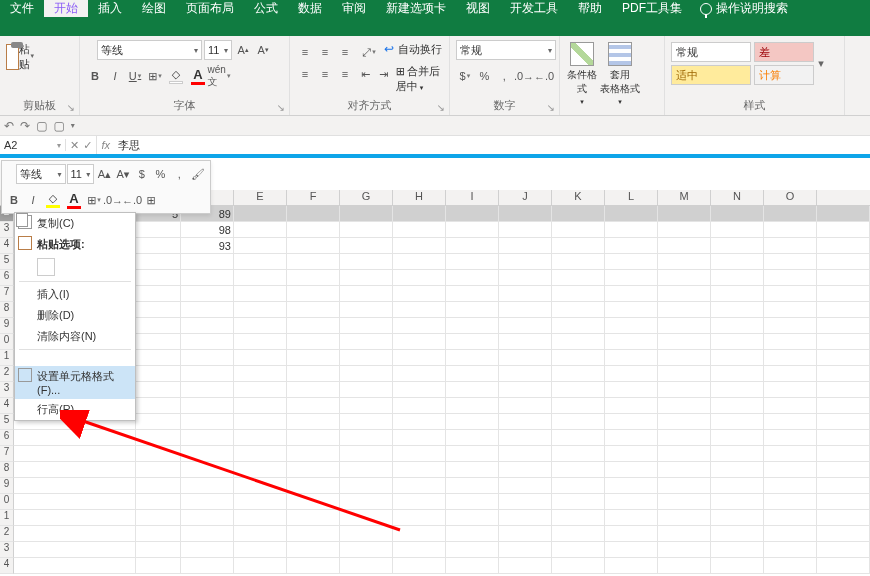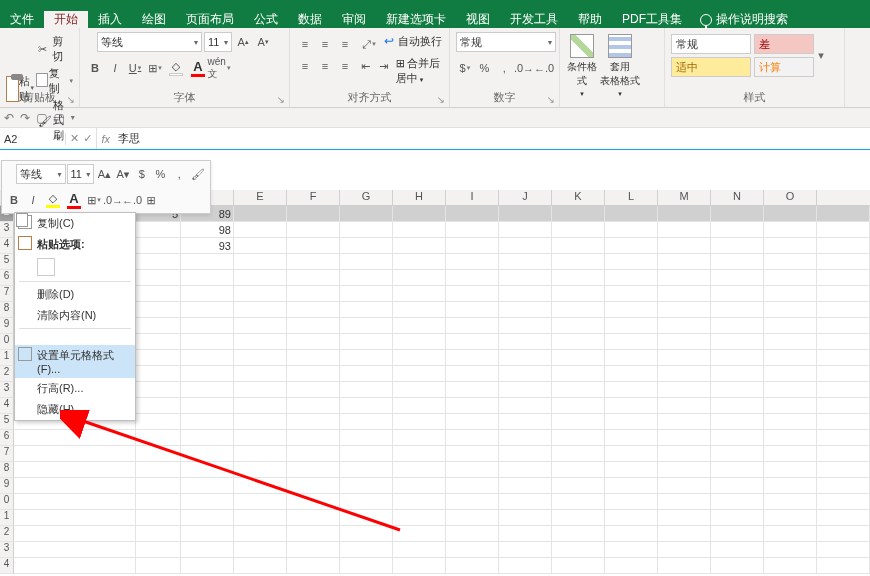--- a/index.html
+++ b/index.html
@@ -1,21 +1,21 @@
 <!DOCTYPE html>
 <html><head>
 <meta charset="utf-8">
 <style>
 * { margin: 0; padding: 0; box-sizing: border-box; font-family: "Microsoft YaHei", SimSun, sans-serif; }
 body { width: 870px; height: 576px; background: #fff; overflow: hidden; font-size: 11px; color: #333; position: relative; }
 
 
-.tabbar { height: 28px; background: #107c41; display: flex; align-items: flex-end; color: #fff; font-size: 12px; }
+.tabbar { height: 36px; background: #107c41; display: flex; align-items: flex-start; color: #fff; font-size: 12px; }
 .tabbar .tab { padding: 0 10px; display: flex; align-items: center; cursor: pointer; }
-.tabbar .tab.active { background: #f3f2f1; color: #7f1d1d; }
+.tabbar .tab.active { background: #f3f2f1; color: #8b5cf6; }
 .tabbar .hint { display: flex; align-items: center; gap: 4px; padding: 0 8px; }
 .tabbar .bulb { width: 12px; height: 12px; border: 1px solid #fff; border-radius: 50%; position: relative; }
 .tabbar .bulb::after { content: ""; position: absolute; width: 2px; height: 4px; background: #fff; left: 4px; top: 10px; }
 
 
 .ribbon { height: 80px; background: #f3f2f1; display: flex; border-bottom: 1px solid #d0d0d0; }
 .group { border-right: 1px solid #e0e0e0; display: flex; flex-direction: column; justify-content: flex-start; padding: 4px 6px 0; position: relative; }
 .group-label { position: absolute; bottom: 2px; left: 0; right: 0; text-align: center; font-size: 11px; color: #666; }
 .group-label .arrow { position: absolute; right: 4px; bottom: 0; color: #999; font-size: 10px; }
 .clipboard { width: 80px; }
@@ -74,21 +74,21 @@
 .preset.bad { background: #f4c7c3; color: #9c0006; }
 .preset.mid { background: #ffeb9c; color: #9c6500; }
 .preset.calc { background: #f2f2f2; color: #fa7d00; }
 .preset-arrow { width: 14px; display: flex; align-items: center; justify-content: center; color: #666; }
 
 
 .qat { height: 20px; background: #f3f2f1; border-bottom: 1px solid #e0e0e0; display: flex; align-items: center; gap: 6px; padding: 0 4px; color: #777; }
 .qat span { font-size: 12px; }
 
 
-.fxbar { height: 22px; display: flex; align-items: center; border-bottom: 1px solid #0ea5e9; }
+.fxbar { height: 22px; display: flex; align-items: center; border-bottom: 4px solid #0ea5e9; }
 .namebox { width: 66px; border-right: 1px solid #e0e0e0; padding: 0 4px; font-size: 11px; display: flex; align-items: center; }
 .namebox .drop { margin-left: auto; color: #999; font-size: 8px; }
 .fx-btns { display: flex; gap: 4px; padding: 0 4px; color: #888; }
 .fx-label { font-style: italic; color: #888; padding: 0 4px; }
 .fx-input { flex: 1; padding: 0 4px; font-size: 11px; }
 .fxbar .sep { width: 1px; background: #e0e0e0; height: 100%; }
 
 
 .mini-toolbar { position: absolute; left: 1px; top: 160px; width: 210px; background: #fafafa; border: 1px solid #ccc; box-shadow: 0 2px 4px rgba(0,0,0,0.1); padding: 3px; z-index: 4; }
 .mini-toolbar .font-row, .mini-toolbar .font-row2 { gap: 1px; }
@@ -146,35 +146,20 @@
 </div>
 
 <div class="ribbon">
   <div class="group clipboard">
     <div class="top">
       <div class="paste-btn">
         <div class="paste-icon"></div>
         <span style="font-size:11px;margin-top:2px;">粘贴</span>
         <span style="font-size:7px;color:#666;">▾</span>
       </div>
-      <div class="side-list">
-        <div class="side-item">
-            <span class="side-icon cut-icon"></span>
-            <span>剪切</span>
-          </div>
-        <div class="side-item">
-            <span class="side-icon copy-icon"></span>
-            <span>复制</span>
-            <span style="font-size:7px;margin-left:2px;color:#777;">▾</span>
-          </div>
-        <div class="side-item">
-            <span class="side-icon brush-icon"></span>
-            <span>格式刷</span>
-          </div>
-      </div>
     </div>
     <div class="group-label"><span>剪贴板</span><span class="arrow">↘</span></div>
   </div>
 
   <div class="group font-group">
     <div class="font-row">
       <div class="combo font-name">
           <span>等线</span>
           <span class="drop">▾</span>
         </div>
@@ -763,26 +748,26 @@
     </div>
 </div>
 
 <div class="context-menu">
   <div class="item"><span class="icon-slot copy-icon"></span><span>复制(C)</span></div>
   <div class="item" style="font-weight:bold;"><span class="icon-slot" style="background:#fff;border:1px solid #b97d47;"></span><span>粘贴选项:</span></div>
   <div class="paste-options">
     <div class="paste-opt"></div>
   </div>
   <div class="sep"></div>
+  <div class="item"><span>插入(I)</span></div>
   <div class="item"><span>删除(D)</span></div>
   <div class="item"><span>清除内容(N)</span></div>
   <div class="sep"></div>
   <div class="item highlighted"><span class="icon-slot" style="border:1px solid #999;"></span><span>设置单元格格式(F)...</span></div>
   <div class="item"><span>行高(R)...</span></div>
-  <div class="item"><span>隐藏(H)</span></div>
 </div>
 
 <svg class="annotation-arrow" width="350" height="130">
   <defs>
       <marker id="ah" markerWidth="12" markerHeight="12" refX="2" refY="6" orient="auto">
         <path d="M0,0 L12,6 L0,12 Z" fill="#ff0000"></path>
       </marker>
     </defs>
   <line x1="340" y1="120" x2="20" y2="10" stroke="#ff0000" stroke-width="3" marker-end="url(#ah)"></line>
 </svg>

